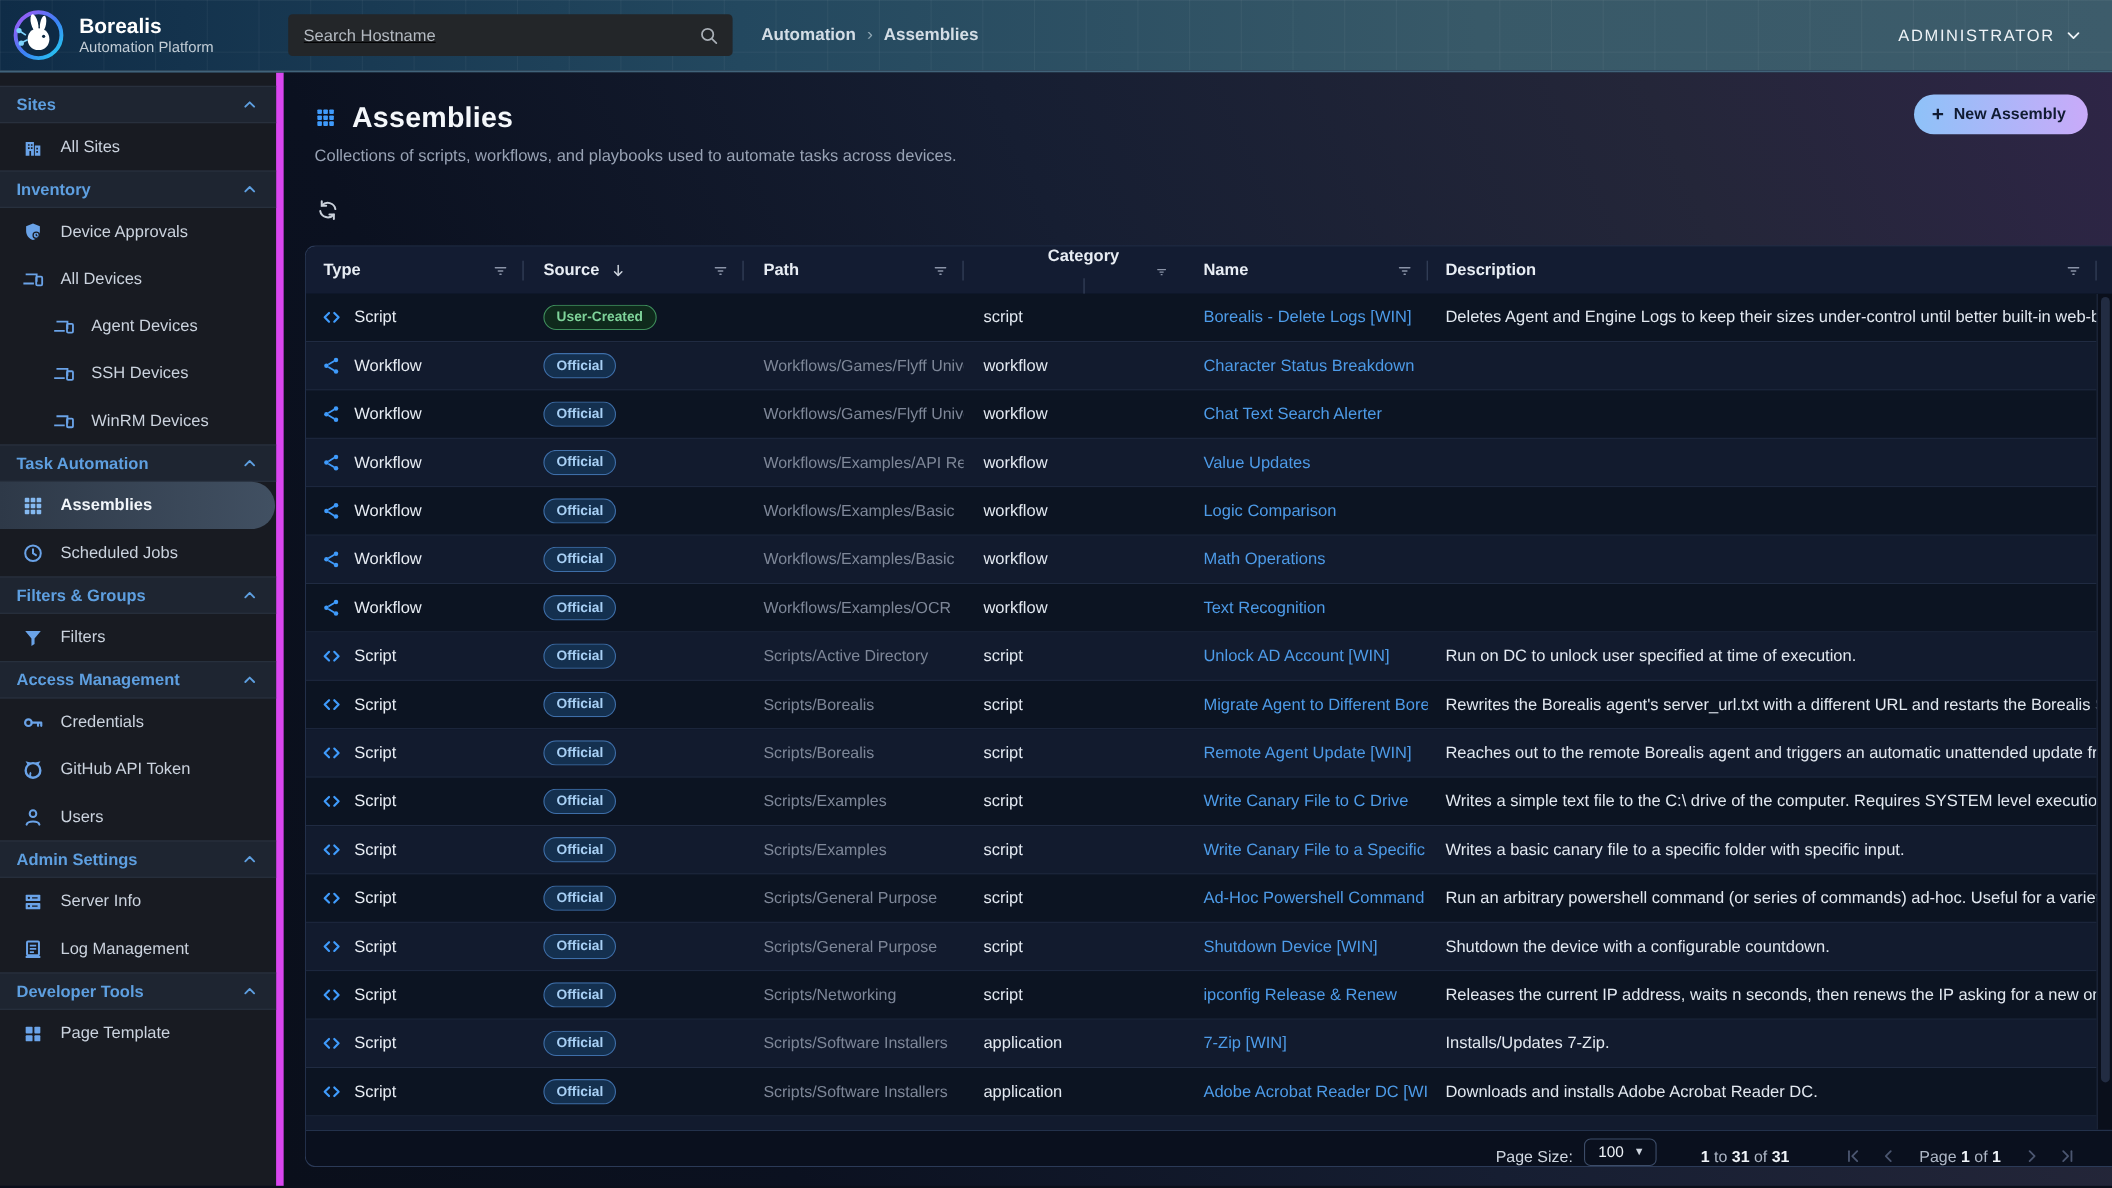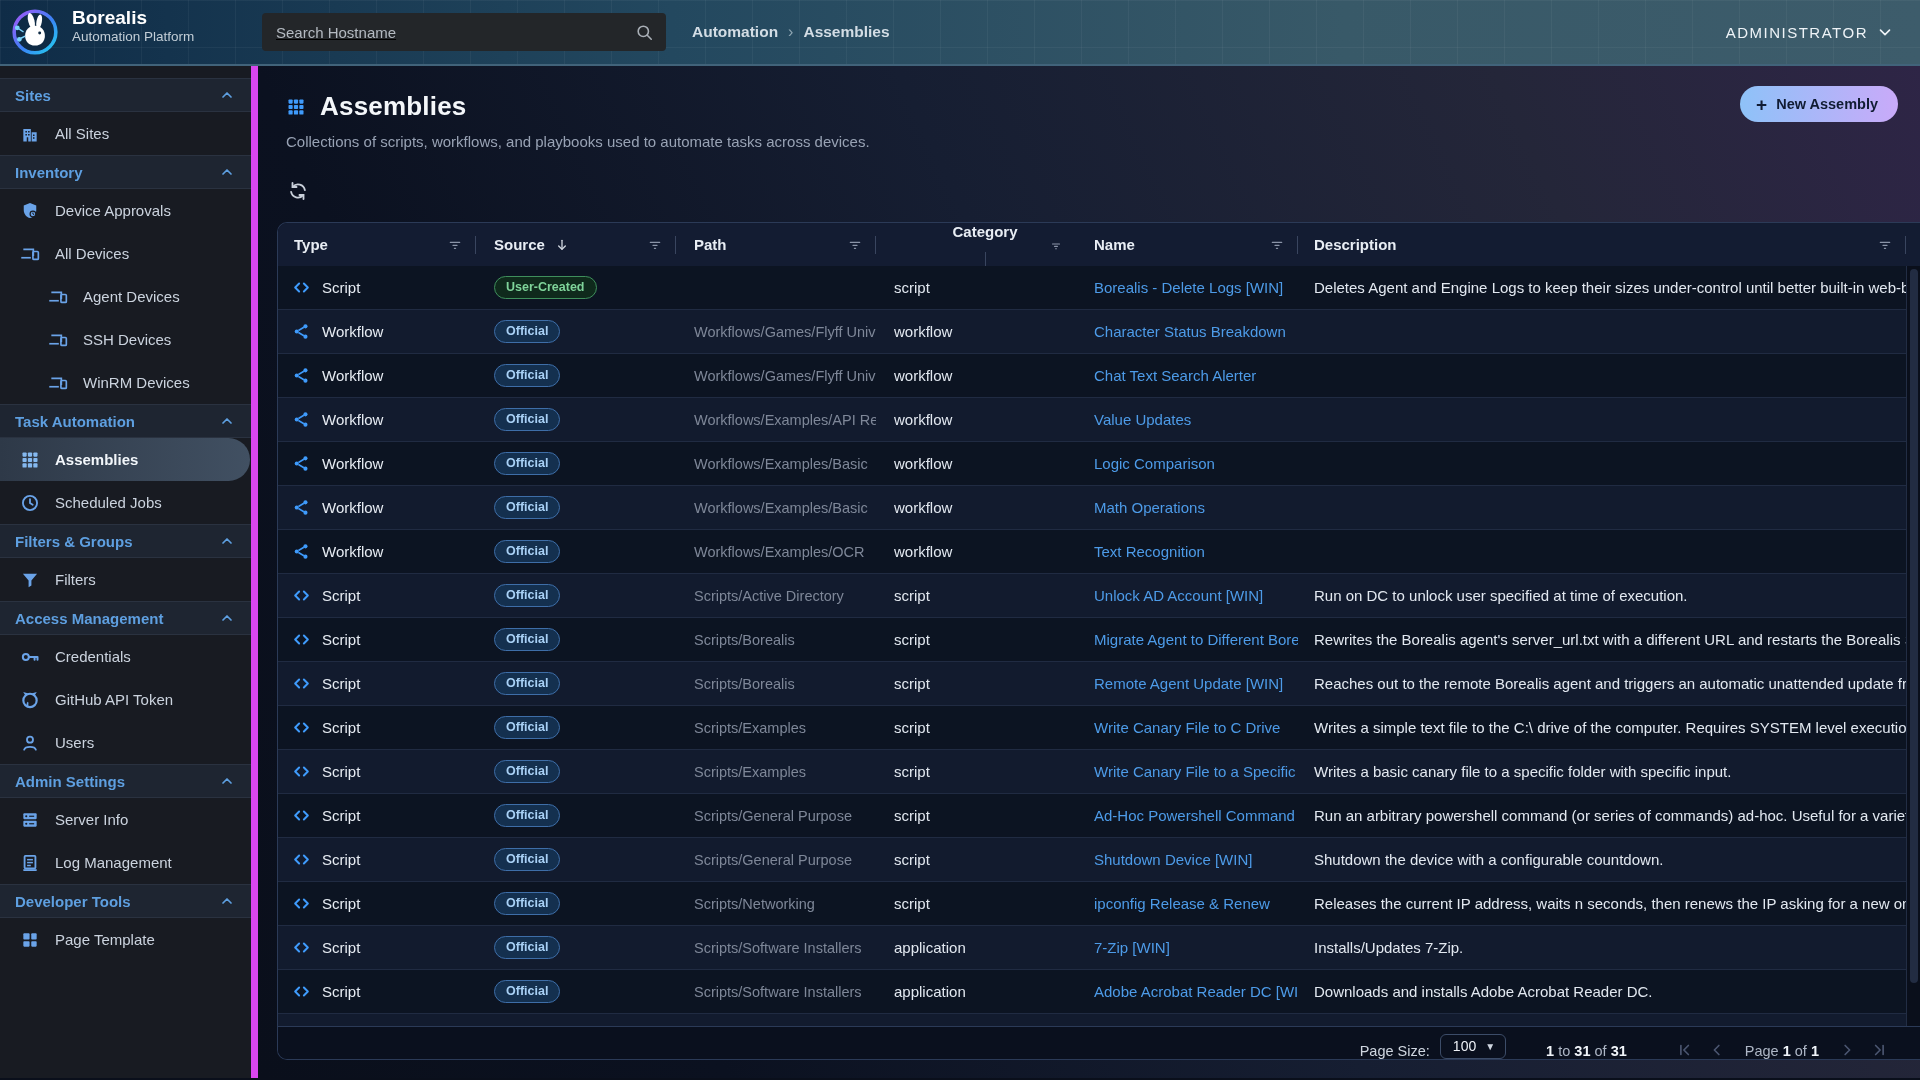--- a/index.html
+++ b/index.html
@@ -7,21 +7,21 @@
     font-family:"Liberation Sans", sans-serif; -webkit-font-smoothing:antialiased; }
 
   
   .topbar { height:66px; display:flex; align-items:center; position:relative;
     background:
       linear-gradient(rgba(255,255,255,.045) 1px, transparent 1px),
       linear-gradient(90deg, rgba(255,255,255,.045) 1px, transparent 1px),
       linear-gradient(90deg,#0f2c47 0%,#23485f 35%,#385968 70%,#3d5c6b 100%);
     background-size:47px 47px, 47px 47px, 100% 100%;
     border-bottom:2px solid #41637a; }
-  .logo-area { width:258px; display:flex; align-items:flex-start; gap:12px; padding-left:10px; }
+  .logo-area { width:258px; display:flex; align-items:center; gap:12px; padding-left:10px; }
   .logo-badge { width:50px; height:50px; flex:0 0 auto; }
   .brand-name { color:#ffffff; font-size:19px; font-weight:700; line-height:1.15; }
   .brand-sub { color:#c2cdd6; font-size:13.5px; font-weight:400; }
   .searchbox { width:404px; height:38px; background:#232629; border-radius:4px;
     display:flex; align-items:center; padding:0 12px 0 14px; margin-left:4px;text-decoration:underline; }
   .searchbox input { flex:1; background:transparent; border:0; outline:0; color:#dfe3e7;
     font-size:15px; font-family:"Liberation Sans",sans-serif; }
   .searchbox input::placeholder { color:#b4bac1; }
   .breadcrumb { display:flex; align-items:center; gap:10px; margin-left:26px;
     color:#d3dde5; font-size:15.5px; font-weight:700; }

